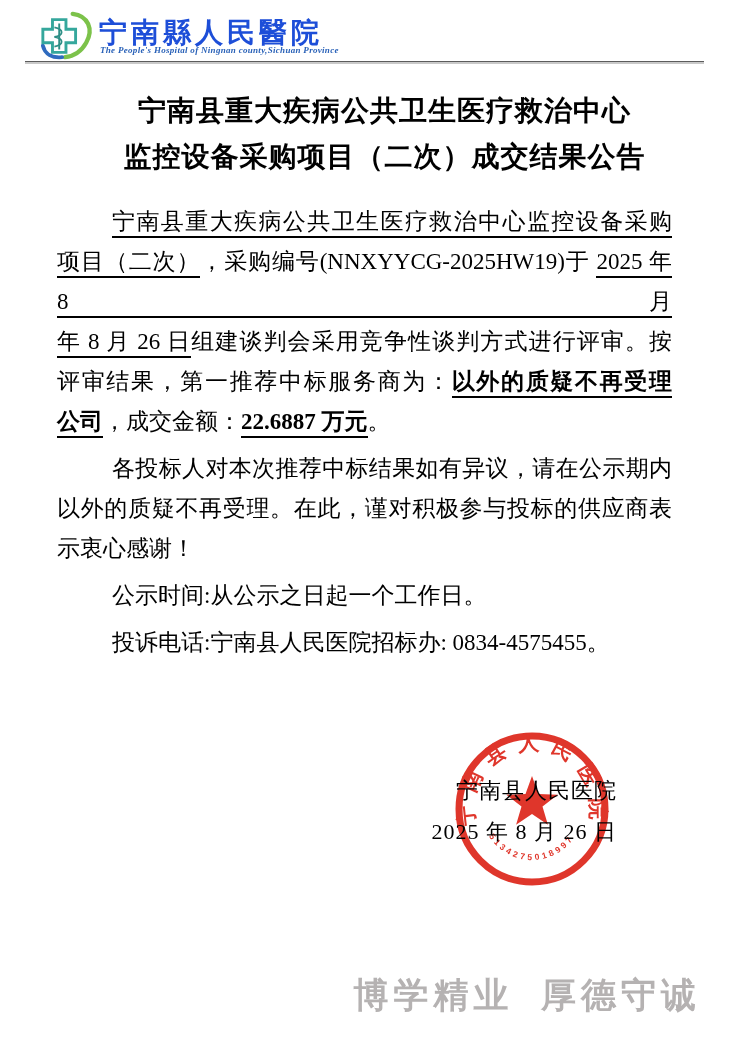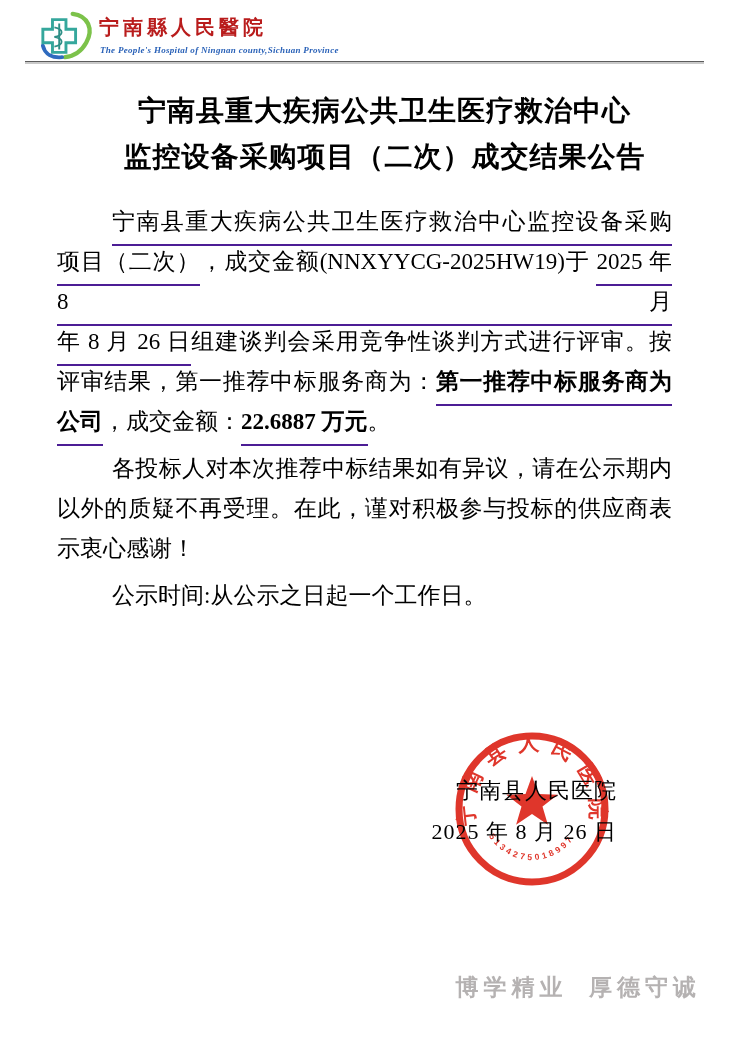--- a/index.html
+++ b/index.html
@@ -13,21 +13,21 @@
     overflow: hidden;
     font-family: "Liberation Serif", "DejaVu Serif", serif;
     color: #000;
   }
 
   
   .header { position: absolute; top: 0; left: 0; right: 0; height: 66px; }
   .logo { position: absolute; left: 34px; top: 10px; width: 62px; height: 52px; }
   .hospital-name-cn {
     position: absolute; left: 99px; top: 14px;
-    font-size: 20px; font-weight: 700; color: #b91c1c;
+    font-size: 28px; font-weight: 700; color: #1d4ed8;
     letter-spacing: 4px; white-space: nowrap;
   }
   .hospital-name-en {
     position: absolute; left: 100px; top: 45px;
     font-size: 9px; font-style: italic; font-weight: 700; color: #2a62b8;
     letter-spacing: 0.3px; white-space: nowrap;
   }
   .header-rule {
     position: absolute; left: 25px; right: 25px; top: 61px; height: 3px;
     background: linear-gradient(to bottom, #5c5c5c 0 40%, #c9c9c9 40% 100%);
@@ -42,41 +42,41 @@
 
   
   .body-text {
     position: absolute; top: 202px; left: 57px; width: 615px;
     font-size: 23px; line-height: 40px;
   }
   .para { margin-bottom: 7px; }
   .line { width: 100%; }
   .line.justify { text-align: justify; text-align-last: justify; }
   .line.indent { text-indent: 55px; }
-  .u { border-bottom: 2px solid #4c1d95; padding-bottom: 10px; }
+  .u { border-bottom: 2px solid #000000; padding-bottom: 2px; }
   .b { font-weight: 700; }
 
   
   .signature {
     position: absolute; top: 770px; right: 112px;
     text-align: right; font-size: 22px; line-height: 41px;
     letter-spacing: 1px; white-space: nowrap;
   }
 
   
   .seal {
     position: absolute; left: 453px; top: 730px;
     width: 158px; height: 158px;
     opacity: 0.92; mix-blend-mode: multiply;
   }
 
   
   .footer-motto {
     position: absolute; top: 972px; right: 28px;
-    font-size: 23px; color: #b5b2b2; letter-spacing: 5px;
+    font-size: 35px; color: #b5b2b2; letter-spacing: 5px;
     white-space: pre; font-weight: 600;
   }
 </style>
 </head>
 <body>
 
 <div class="page">
 
   <div class="header">
     <svg class="logo" viewBox="0 0 64 54" aria-hidden="true">
@@ -96,32 +96,35 @@
   </div>
 
   <div class="doc-title">
     <div>宁南县重大疾病公共卫生医疗救治中心</div>
     <div>监控设备采购项目（二次）成交结果公告</div>
   </div>
 
   <div class="body-text">
       <div class="para">
         <div class="line justify indent"><span class="u">宁南县重大疾病公共卫生医疗救治中心监控设备采购</span></div>
-        <div class="line justify"><span class="u">项目（二次）</span><span>，成交金额(NNXYYCG-2025HW19)于 </span><span class="u">2025 年 8 月</span></div>
+        <div class="line justify"><span class="u">项目（二次）</span><span>，采购编号(NNXYYCG-2025HW19)于 </span><span class="u">2025 年 8 月</span></div>
         <div class="line justify"><span class="u">年 8 月 26 日</span><span>组建谈判会采用竞争性谈判方式进行评审。按</span></div>
-        <div class="line justify"><span>评审结果，第一推荐中标服务商为：</span><span class="u b">第一推荐中标服务商为</span></div>
+        <div class="line justify"><span>评审结果，第一推荐中标服务商为：</span><span class="u b">以外的质疑不再受理</span></div>
         <div class="line"><span class="u b">公司</span><span>，成交金额：</span><span class="u b">22.6887 万元</span><span>。</span></div>
       </div>
       <div class="para">
         <div class="line justify indent"><span>各投标人对本次推荐中标结果如有异议，请在公示期内</span></div>
         <div class="line justify"><span>以外的质疑不再受理。在此，谨对积极参与投标的供应商表</span></div>
         <div class="line"><span>示衷心感谢！</span></div>
       </div>
       <div class="para">
         <div class="line indent"><span>公示时间:从公示之日起一个工作日。</span></div>
+      </div>
+      <div class="para">
+        <div class="line indent"><span>投诉电话:宁南县人民医院招标办: 0834-4575455。</span></div>
       </div>
     </div>
 
   <div class="signature">
     <div>宁南县人民医院</div>
     <div>2025 年 8 月 26 日</div>
   </div>
 
   <svg class="seal" viewBox="0 0 158 158" aria-hidden="true">
     <circle cx="79" cy="79" r="73" fill="none" stroke="#dd2418" stroke-width="7"></circle>

